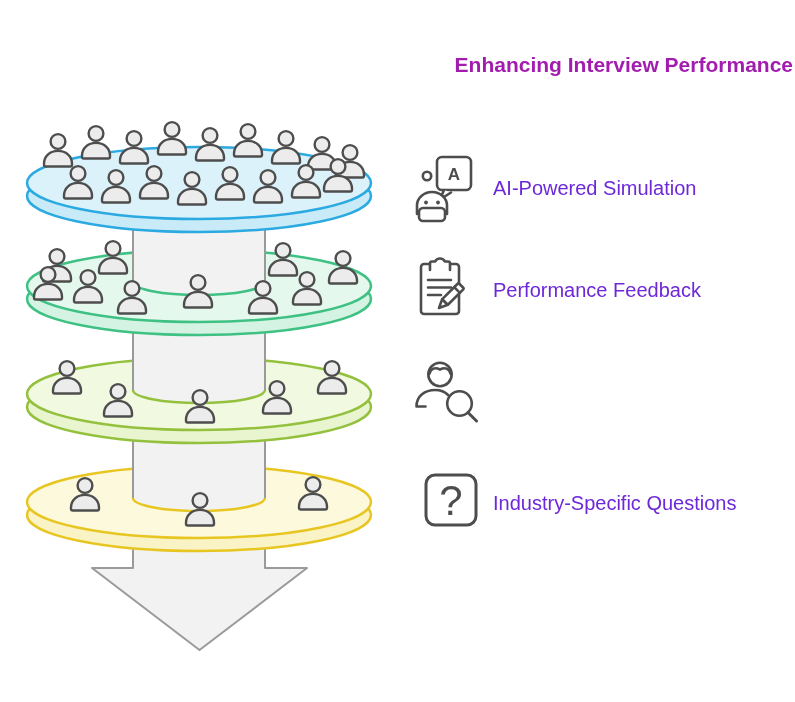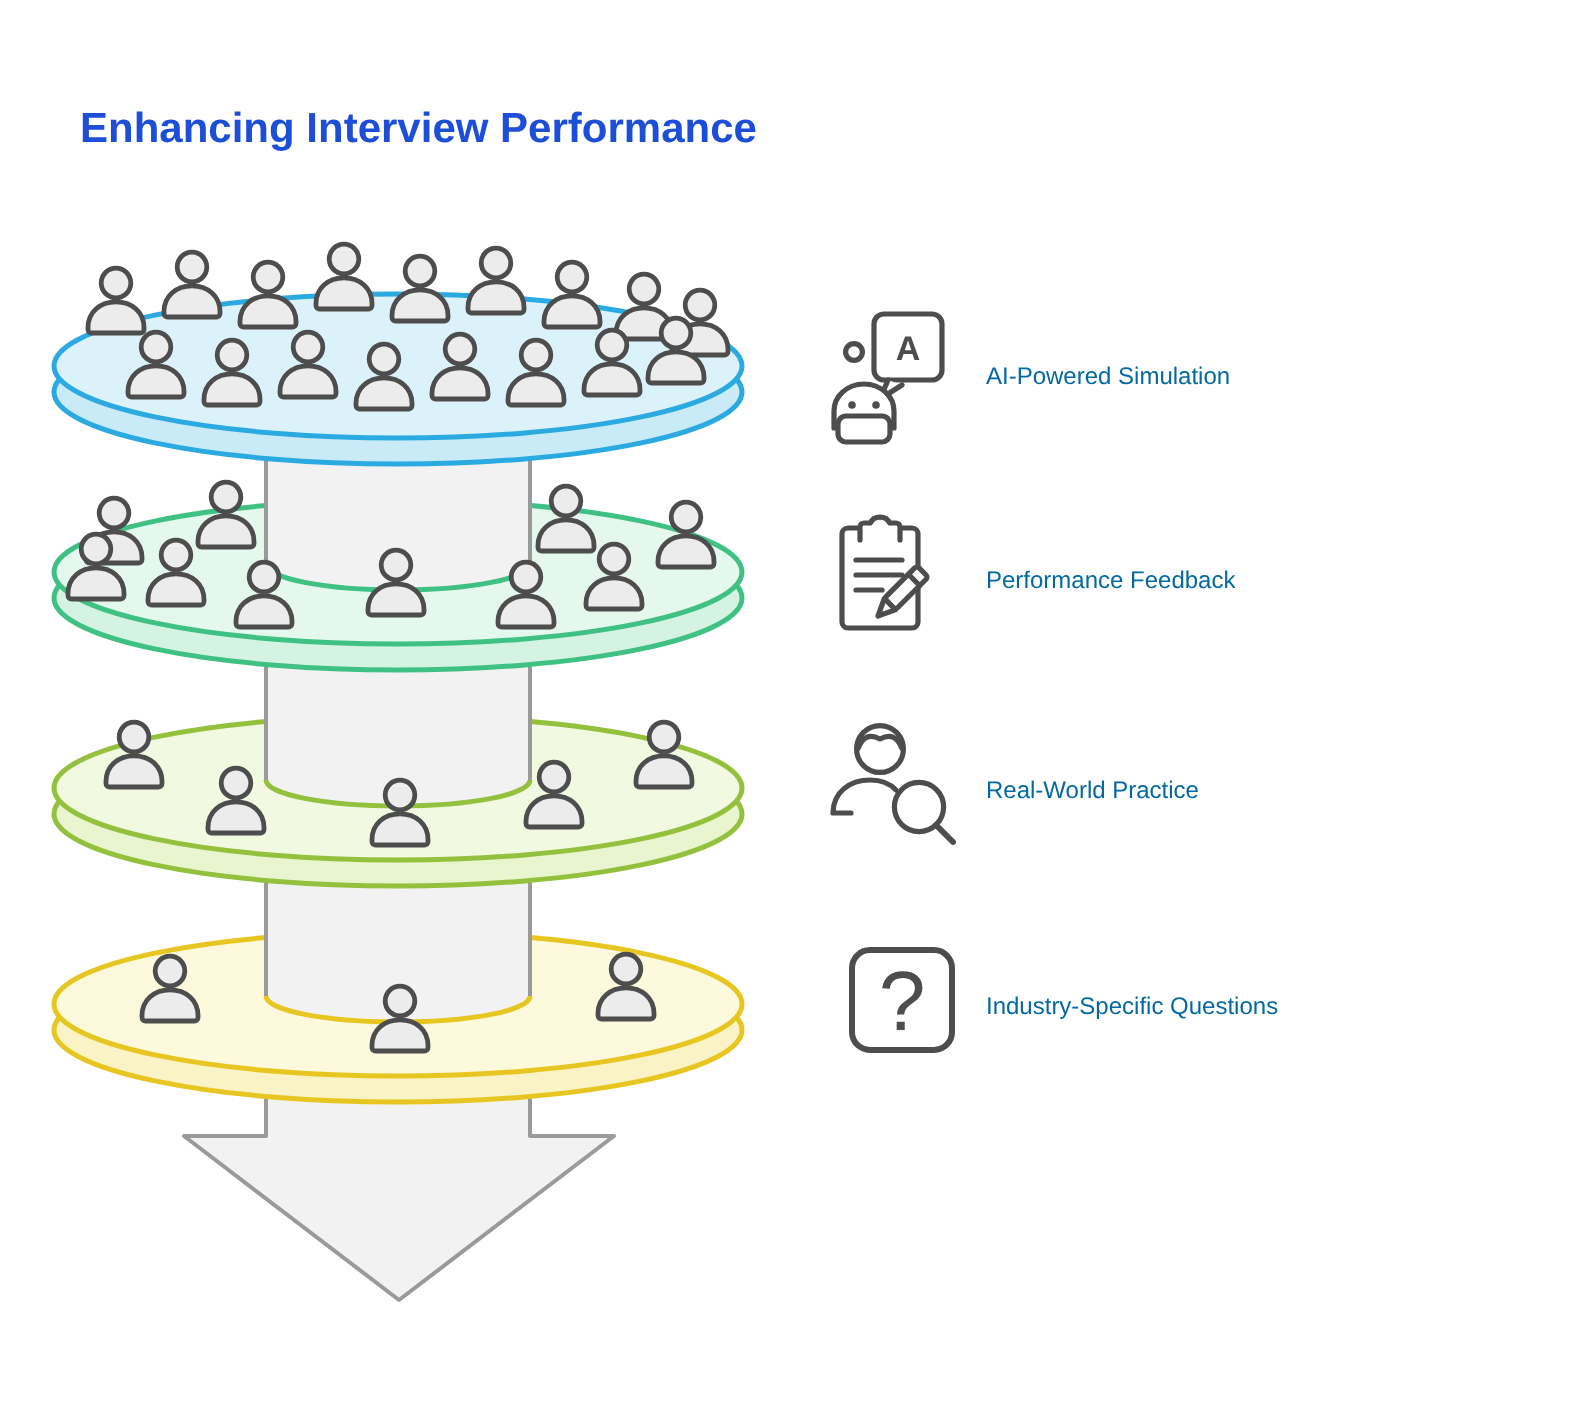--- a/index.html
+++ b/index.html
@@ -1,23 +1,23 @@
 <!DOCTYPE html>
 <html><head>
 <meta charset="utf-8">
 <style>
   html,body{margin:0;padding:0}
   body{width:795px;height:702px;background:#ffffff;position:relative;overflow:hidden;
        font-family:"Liberation Sans",sans-serif}
-  .title{position:absolute;top:53px;left:40px;width:753px;margin:0;text-align:left;
-         font-size:21px;font-weight:bold;color:#1d4ed8}
+  .title{position:absolute;top:53px;left:40px;width:753px;margin:0;text-align:right;
+         font-size:21px;font-weight:bold;color:#a21caf}
   #funnel{position:absolute;left:0;top:0}
   .feature{position:absolute;left:414px;height:84px;display:flex;align-items:center;gap:15px}
   .f1{top:146px}.f2{top:248px}.f3{top:353px}.f4{top:461px}
-  .feature-label{font-size:12px;color:#0369a1;white-space:nowrap}
+  .feature-label{font-size:20px;color:#6d28d9;white-space:nowrap}
   .icon-text{stroke:none;font-weight:bold;font-family:"Liberation Sans",sans-serif}
   .q-text{stroke:none;font-weight:normal;font-family:"Liberation Sans",sans-serif}
 </style>
 </head>
 <body>
 
 <h1 class="title">Enhancing Interview Performance</h1>
 
 <svg id="funnel" width="420" height="702" viewBox="0 0 420 702">
   <defs>
@@ -137,21 +137,20 @@
 <div class="feature f3">
   <svg width="64" height="72" viewBox="0 0 64 72">
     <g fill="none" stroke-width="2.6" stroke-linecap="round" stroke-linejoin="round" stroke="#4d4d4d">
       <path d="M2.5,47.5 h9 M2.5,47.5 c0,-10.5 8.5,-16.5 18.5,-16.5 c5.5,0 10,1.8 13,5"></path>
       <circle cx="26" cy="15.5" r="11.7" fill="#ffffff"></circle>
       <path d="M15.2,15 q3,-8.5 10.8,-4.5 q7.8,-4 10.8,4.5"></path>
       <circle cx="45.5" cy="44.5" r="12.3" fill="#ffffff"></circle>
       <path d="M54,53.5 L62.5,62" stroke-width="3"></path>
     </g>
   </svg>
-  <span class="feature-label">Real-World Practice</span>
 </div>
 
 <div class="feature f4">
   <svg width="64" height="72" viewBox="0 0 64 72">
     <g fill="none" stroke-width="3" stroke-linecap="round" stroke-linejoin="round" stroke="#4d4d4d">
       <rect x="12" y="8" width="50" height="50" rx="9" fill="#ffffff"></rect>
       <text class="q-text" x="37" y="48" font-size="42" text-anchor="middle" fill="#4d4d4d">?</text>
     </g>
   </svg>
   <span class="feature-label">Industry-Specific Questions</span>

